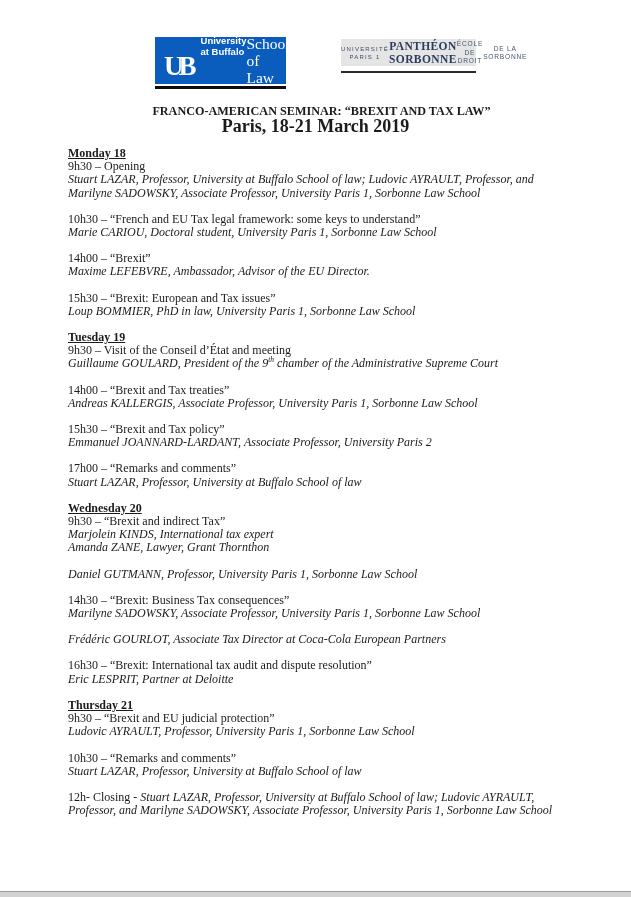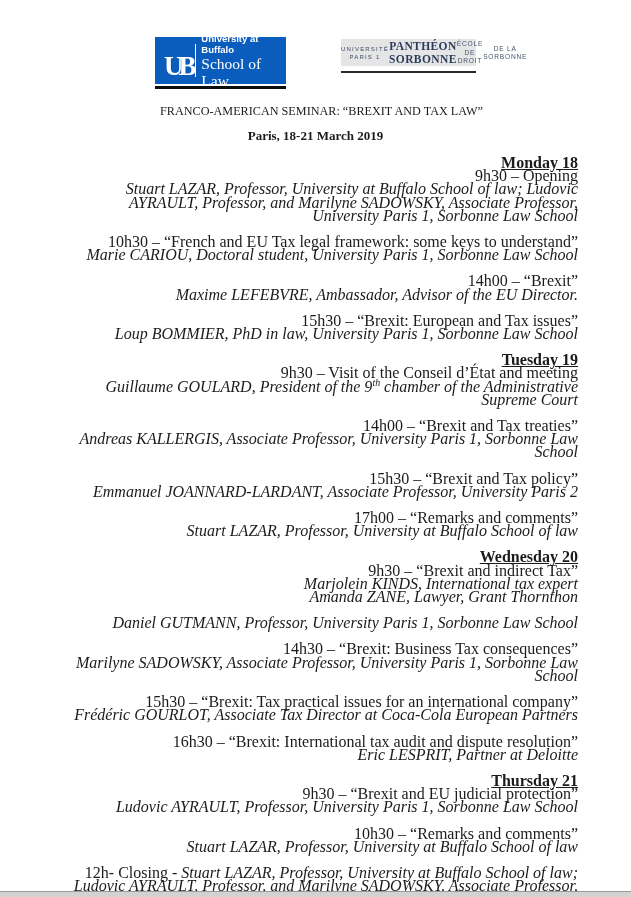--- a/index.html
+++ b/index.html
@@ -26,46 +26,46 @@
     display:flex; align-items:center;
     padding:4px 8px 4px 9px;
     color:#fff;
   }
   .ub-monogram {
     font-family:"Liberation Serif", serif;
     font-weight:bold; font-size:27px; letter-spacing:-5px;
     line-height:1; padding-right:3px; margin-top:12px;
   }
   .ub-divider { width:1px; align-self:stretch; background:#ffffff; margin:3px 6px 3px 0; }
-  .ub-text { display:flex; flex-direction:column; justify-content:center; }
+  .ub-text { display:flex; flex-direction:row; justify-content:center; }
   .ub-text-line1 { font-family:"Liberation Sans", sans-serif; font-weight:bold; font-size:9.5px; line-height:11px; }
   .ub-text-line2 { font-family:Liberation Serif, serif; font-size:15.5px; line-height:17px; font-weight:400; }
   .ub-underbar { height:3px; background:#0d0d0d; margin-top:2px; }
 
   .sorb-logo-wrap { width:135px; padding-top:2px; }
   .sorb-logo {
     display:flex; flex-direction:row; align-items:center;
     color:#2c3d5c; text-align:center; background:#e5e5e5; padding-top:1px;
   }
   .sorb-emblem { height:15px; margin-bottom:1px; }
   .sorb-univ-small { font-family:"Liberation Sans", sans-serif; font-size:6px; letter-spacing:1.2px; line-height:8px; color:#3d4d6a; }
   .sorb-univ-main { font-family:"Liberation Serif", serif; font-size:11.5px; letter-spacing:0.4px; line-height:13px; font-weight:600; }
   .sorb-rule { width:118px; height:1px; background:#8b97ab; margin:2px 0 2px 0; }
   .sorb-school { font-family:"Liberation Sans", sans-serif; font-size:6.6px; letter-spacing:0.8px; line-height:8.5px; color:#44546e; }
   .sorb-underbar { height:2px; background:#2a2a2a; margin-top:5px; }
 
   
   .title-block { text-align:center; margin-top:15px; }
-  .title-line { font-weight:normal; font-size:12.2px; line-height:15px;padding-left:12px; }
-  .subtitle-line { font-weight:bold; font-size:13px; line-height:15px;margin-top:9px; }
+  .title-line { font-weight:bold; font-size:12.2px; line-height:15px;padding-left:12px; }
+  .subtitle-line { font-weight:bold; font-size:18px; line-height:15px; }
 
   
   .program {
     padding:13px 53px 0 68px;
-    font-size:16px; line-height:13.2px;text-align:right;
+    font-size:12px; line-height:13.2px;
   }
   .day-heading { font-weight:bold; text-decoration:underline; }
   .session { margin-bottom:13px; }
   .session:first-of-type { margin-top:0; }
   .day { margin-bottom:0; }
   .slot { }
   .speaker { font-style:italic; }
   sup { font-size:0.62em; vertical-align:super; line-height:0; }
 
   .closing-line { margin-bottom:7px; }
@@ -172,21 +172,20 @@
             <div class="speaker">Amanda ZANE, Lawyer, Grant Thornthon</div>
           </div>
           <div class="session">
             <div class="speaker">Daniel GUTMANN, Professor, University Paris 1, Sorbonne Law School</div>
           </div>
           <div class="session">
             <div class="slot">14h30 – “Brexit: Business Tax consequences”</div>
             <div class="speaker">Marilyne SADOWSKY, Associate Professor, University Paris 1, Sorbonne Law School</div>
           </div>
           <div class="session">
-            <div class="slot">15h30 – “Brexit: Tax practical issues for an international company”</div>
             <div class="speaker">Frédéric GOURLOT, Associate Tax Director at Coca-Cola European Partners</div>
           </div>
           <div class="session">
             <div class="slot">16h30 – “Brexit: International tax audit and dispute resolution”</div>
             <div class="speaker">Eric LESPRIT, Partner at Deloitte</div>
           </div>
         </div>
         <div class="day">
           <div class="day-heading">Thursday 21</div>
           <div class="session">

